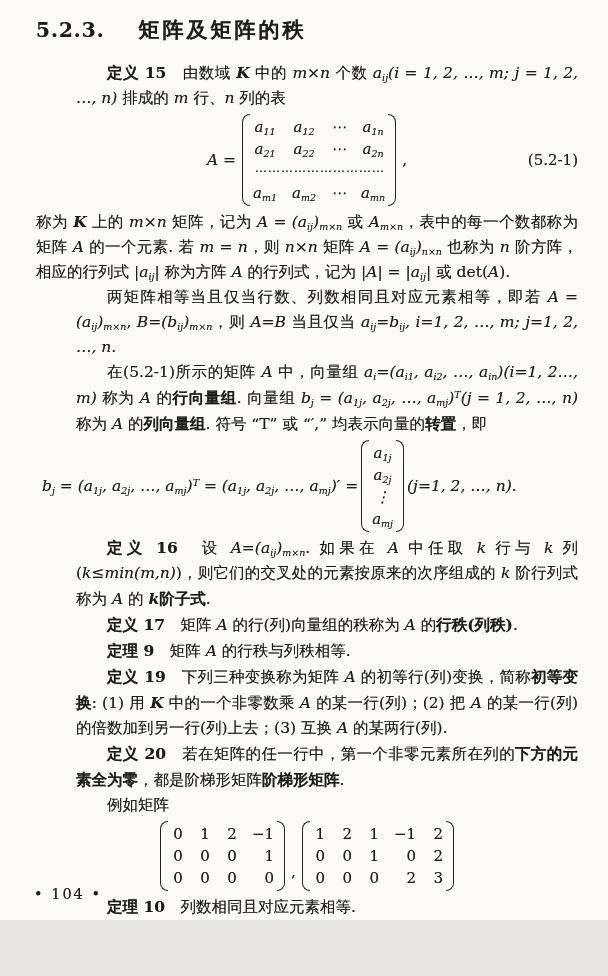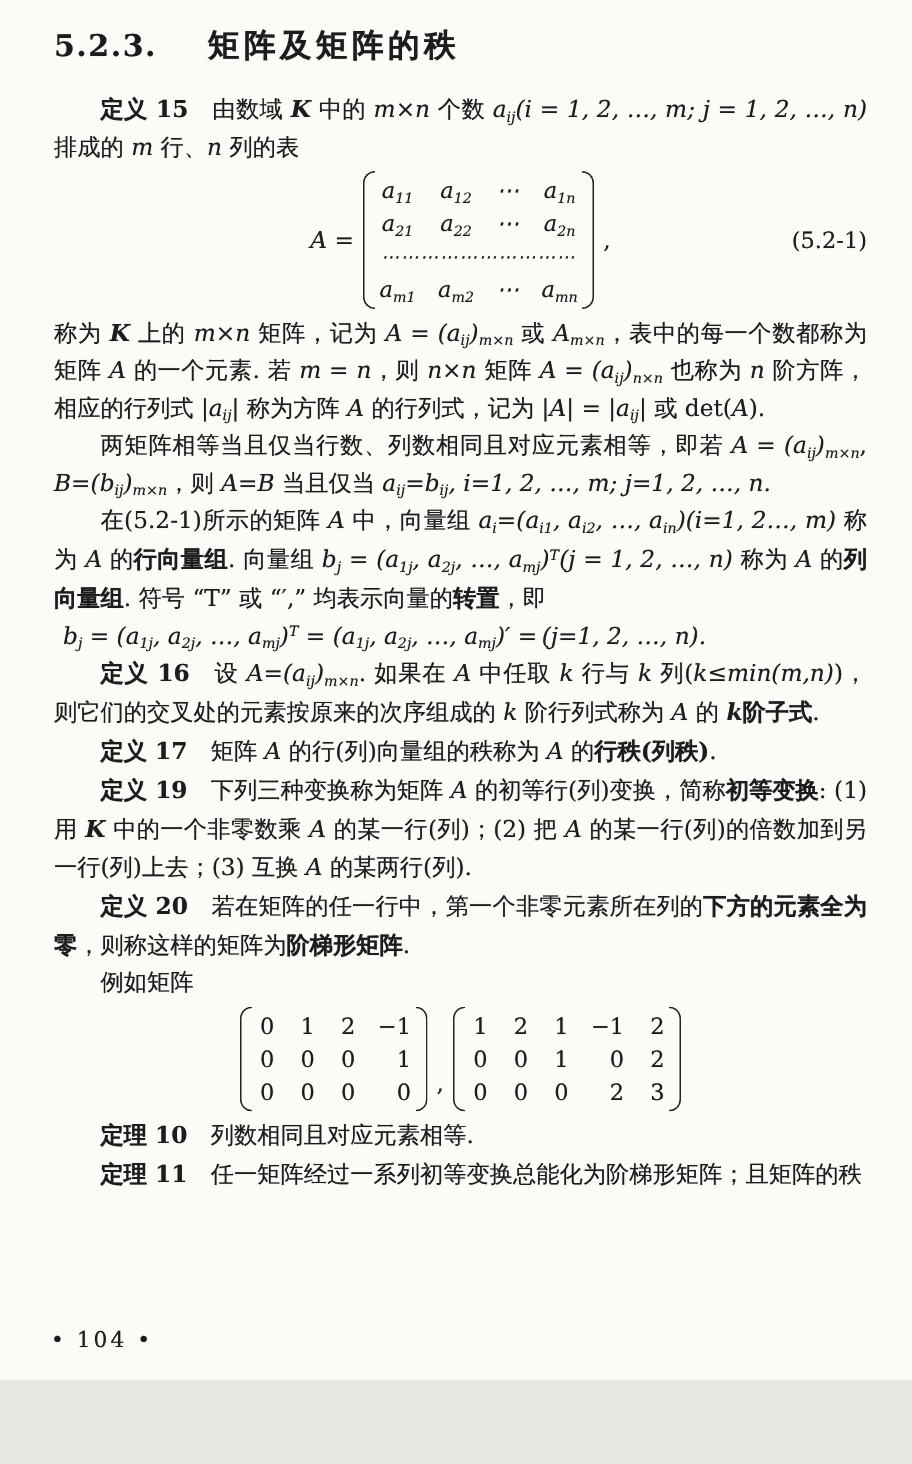--- a/index.html
+++ b/index.html
@@ -6,21 +6,21 @@
   .page{
     position:relative;width:608px;height:920px;background:#fcfbf7;
     color:#1c1c1c;overflow:hidden;
     font-family:"DejaVu Serif","Liberation Serif",serif;
     box-sizing:border-box;padding:12px 30px 0 36px;
     text-shadow:0 0 .5px rgba(20,20,20,.55);
   }
   .heading{margin:4px 0 16px 0;font-size:20px;font-weight:700;letter-spacing:1px;}
   .heading .heading-title{margin-left:26px;font-size:21px;letter-spacing:3px;}
   .para{margin:0;font-size:15.5px;line-height:25px;text-align:justify;}
-  .para.indent{text-indent:2em;}
+  .para.indent{text-indent:2em;margin-left:40px;}
   .run.b{font-weight:700;}
   .run.i,.fm{font-style:italic;}
   sub,sup{font-size:9.5px;line-height:0;}
   sub{vertical-align:-3px;}
   sup{vertical-align:5px;}
   
   .eq{position:relative;display:flex;align-items:center;justify-content:center;
       gap:6px;margin:3px 0;font-size:15.5px;}
   .eq-label{position:absolute;right:0;top:50%;transform:translateY(-50%);
       font-style:normal;font-size:15px;}
@@ -71,27 +71,36 @@
     <span>,</span>
     <span class="eq-label">(5.2-1)</span>
   </div>
 
   <p class="para"><span class="run">称为 </span><span class="run b i">K</span><span class="run"> 上的 </span><span class="run i">m×n</span><span class="run"> 矩阵，记为 </span><span class="run i">A = (a<sub>ij</sub>)<sub>m×n</sub></span><span class="run"> 或 </span><span class="run i">A<sub>m×n</sub></span><span class="run">，表中的每一个数都称为矩阵 </span><span class="run i">A</span><span class="run"> 的一个元素. 若 </span><span class="run i">m = n</span><span class="run">，则 </span><span class="run i">n×n</span><span class="run"> 矩阵 </span><span class="run i">A = (a<sub>ij</sub>)<sub>n×n</sub></span><span class="run"> 也称为 </span><span class="run i">n</span><span class="run"> 阶方阵，相应的行列式 </span><span class="run i">|a<sub>ij</sub>|</span><span class="run"> 称为方阵 </span><span class="run i">A</span><span class="run"> 的行列式，记为 </span><span class="run i">|A| = |a<sub>ij</sub>|</span><span class="run"> 或 det(</span><span class="run i">A</span><span class="run">).</span></p>
   <p class="para indent"><span class="run">两矩阵相等当且仅当行数、列数相同且对应元素相等，即若 </span><span class="run i">A = (a<sub>ij</sub>)<sub>m×n</sub></span><span class="run">, </span><span class="run i">B=(b<sub>ij</sub>)<sub>m×n</sub></span><span class="run">，则 </span><span class="run i">A=B</span><span class="run"> 当且仅当 </span><span class="run i">a<sub>ij</sub>=b<sub>ij</sub>, i=1, 2, …, m; j=1, 2, …, n.</span></p>
   <p class="para indent"><span class="run">在(5.2-1)所示的矩阵 </span><span class="run i">A</span><span class="run"> 中，向量组 </span><span class="run i">a<sub>i</sub>=(a<sub>i1</sub>, a<sub>i2</sub>, …, a<sub>in</sub>)(i=1, 2…, m)</span><span class="run"> 称为 </span><span class="run i">A</span><span class="run"> 的</span><span class="run b">行向量组</span><span class="run">. 向量组 </span><span class="run i">b<sub>j</sub> = (a<sub>1j</sub>, a<sub>2j</sub>, …, a<sub>mj</sub>)<sup>T</sup>(j = 1, 2, …, n)</span><span class="run"> 称为 </span><span class="run i">A</span><span class="run"> 的</span><span class="run b">列向量组</span><span class="run">. 符号 “T” 或 “′,” 均表示向量的</span><span class="run b">转置</span><span class="run">，即</span></p>
 
   <div class="eq eq2">
     <span class="fm">b<sub>j</sub> = (a<sub>1j</sub>, a<sub>2j</sub>, …, a<sub>mj</sub>)<sup>T</sup> = (a<sub>1j</sub>, a<sub>2j</sub>, …, a<sub>mj</sub>)′ =</span>
+    <span class="fm mx">
+        <div class="mx-grid" style="grid-template-columns: repeat(1, auto);">
+          <div class="mx-cell">a<sub>1j</sub></div>
+          <div class="mx-cell">a<sub>2j</sub></div>
+          <div class="mx-cell">⋮</div>
+          <div class="mx-cell">a<sub>mj</sub></div>
+        </div>
+      </span>
     <span class="fm">(j=1, 2, …, n).</span>
   </div>
 
   <p class="para indent"><span class="run b">定义 16</span><span class="run">　设 </span><span class="run i">A=(a<sub>ij</sub>)<sub>m×n</sub></span><span class="run">. 如果在 </span><span class="run i">A</span><span class="run"> 中任取 </span><span class="run i">k</span><span class="run"> 行与 </span><span class="run i">k</span><span class="run"> 列(</span><span class="run i">k≤min(m,n)</span><span class="run">)，则它们的交叉处的元素按原来的次序组成的 </span><span class="run i">k</span><span class="run"> 阶行列式称为 </span><span class="run i">A</span><span class="run"> 的 </span><span class="run b i">k</span><span class="run b">阶子式</span><span class="run">.</span></p>
   <p class="para indent"><span class="run b">定义 17</span><span class="run">　矩阵 </span><span class="run i">A</span><span class="run"> 的行(列)向量组的秩称为 </span><span class="run i">A</span><span class="run"> 的</span><span class="run b">行秩(列秩)</span><span class="run">.</span></p>
+  <p class="para indent"><span class="run b">定理 9</span><span class="run">　矩阵 </span><span class="run i">A</span><span class="run"> 的行秩与列秩相等.</span></p>
   <p class="para indent"><span class="run b">定义 19</span><span class="run">　下列三种变换称为矩阵 </span><span class="run i">A</span><span class="run"> 的初等行(列)变换，简称</span><span class="run b">初等变换</span><span class="run">: (1) 用 </span><span class="run b i">K</span><span class="run"> 中的一个非零数乘 </span><span class="run i">A</span><span class="run"> 的某一行(列)；(2) 把 </span><span class="run i">A</span><span class="run"> 的某一行(列)的倍数加到另一行(列)上去；(3) 互换 </span><span class="run i">A</span><span class="run"> 的某两行(列).</span></p>
-  <p class="para indent"><span class="run b">定义 20</span><span class="run">　若在矩阵的任一行中，第一个非零元素所在列的</span><span class="run b">下方的元素全为零</span><span class="run">，则称这样的矩阵为</span><span class="run b">阶梯形矩阵</span><span class="run">.</span></p>
+  <p class="para indent"><span class="run b">定义 20</span><span class="run">　若在矩阵的任一行中，第一个非零元素所在列的</span><span class="run b">下方的元素全为零</span><span class="run">，都是阶梯形矩阵</span><span class="run b">阶梯形矩阵</span><span class="run">.</span></p>
   <p class="para indent"><span class="run">例如矩阵</span></p>
 
   <div class="eq">
     <span class="mx align-end">
         <div class="mx-grid" style="grid-template-columns: repeat(4, auto);">
           <div class="mx-cell">0</div>
           <div class="mx-cell">1</div>
           <div class="mx-cell">2</div>
           <div class="mx-cell">−1</div>
           <div class="mx-cell">0</div>

